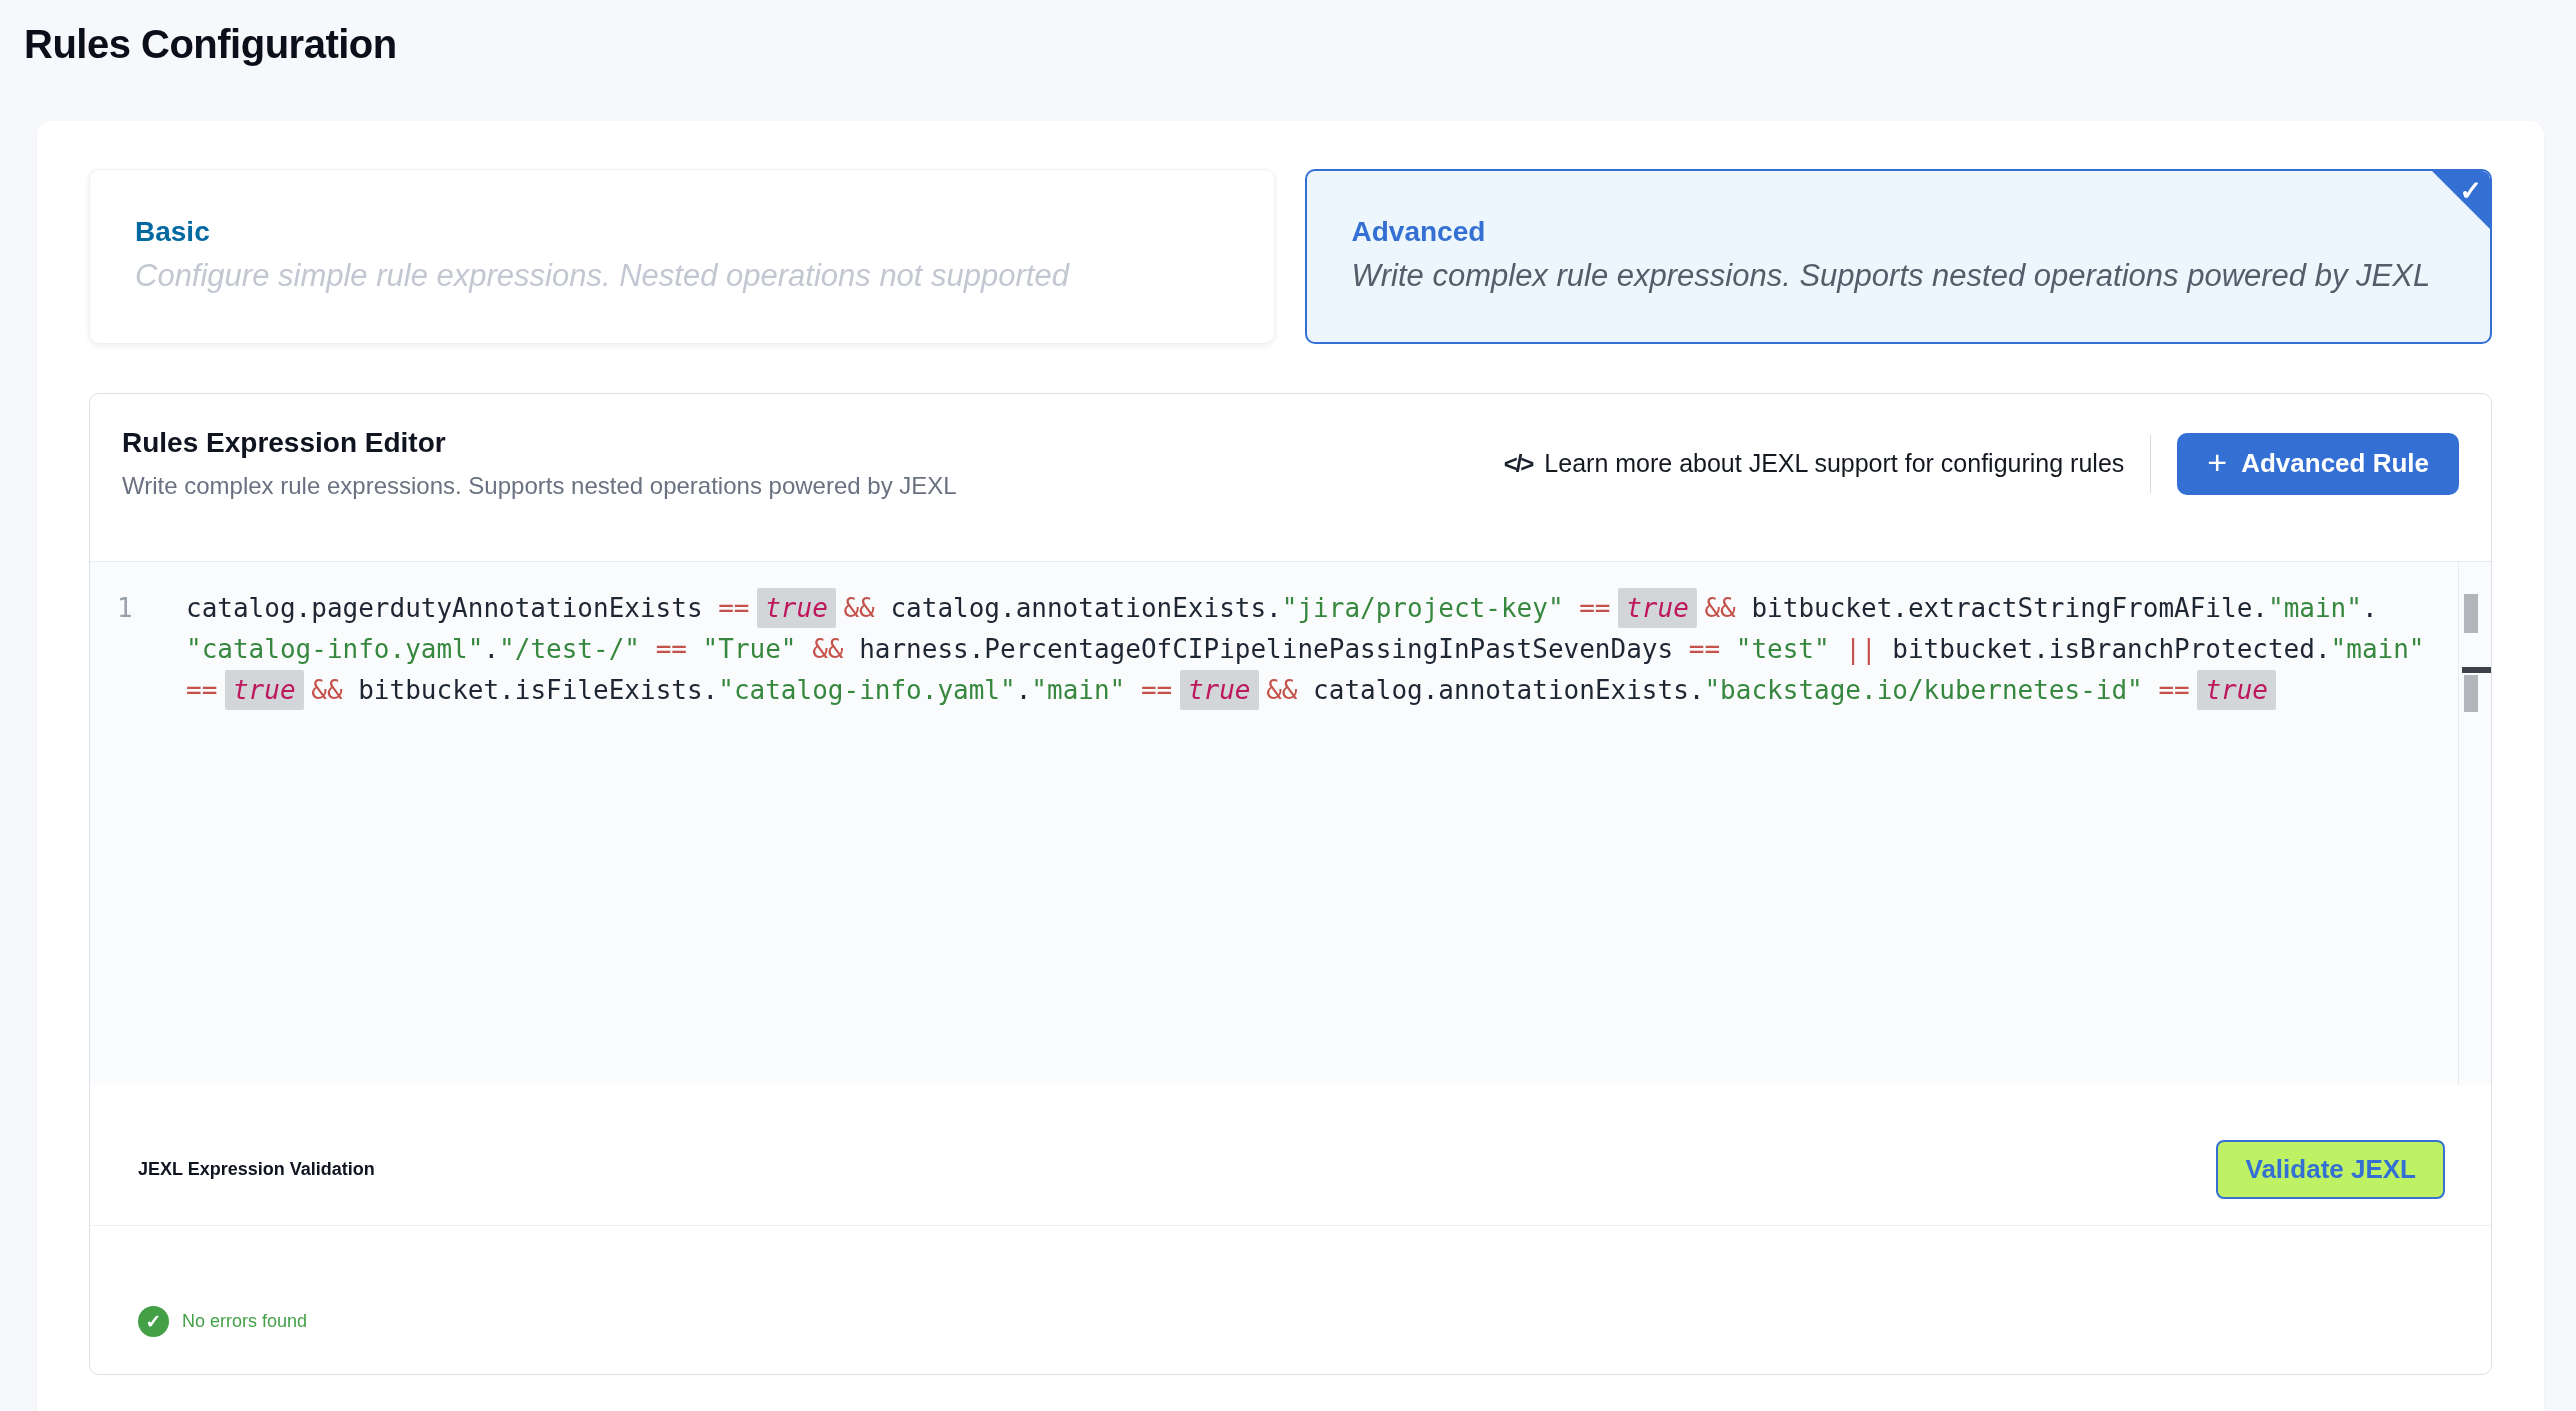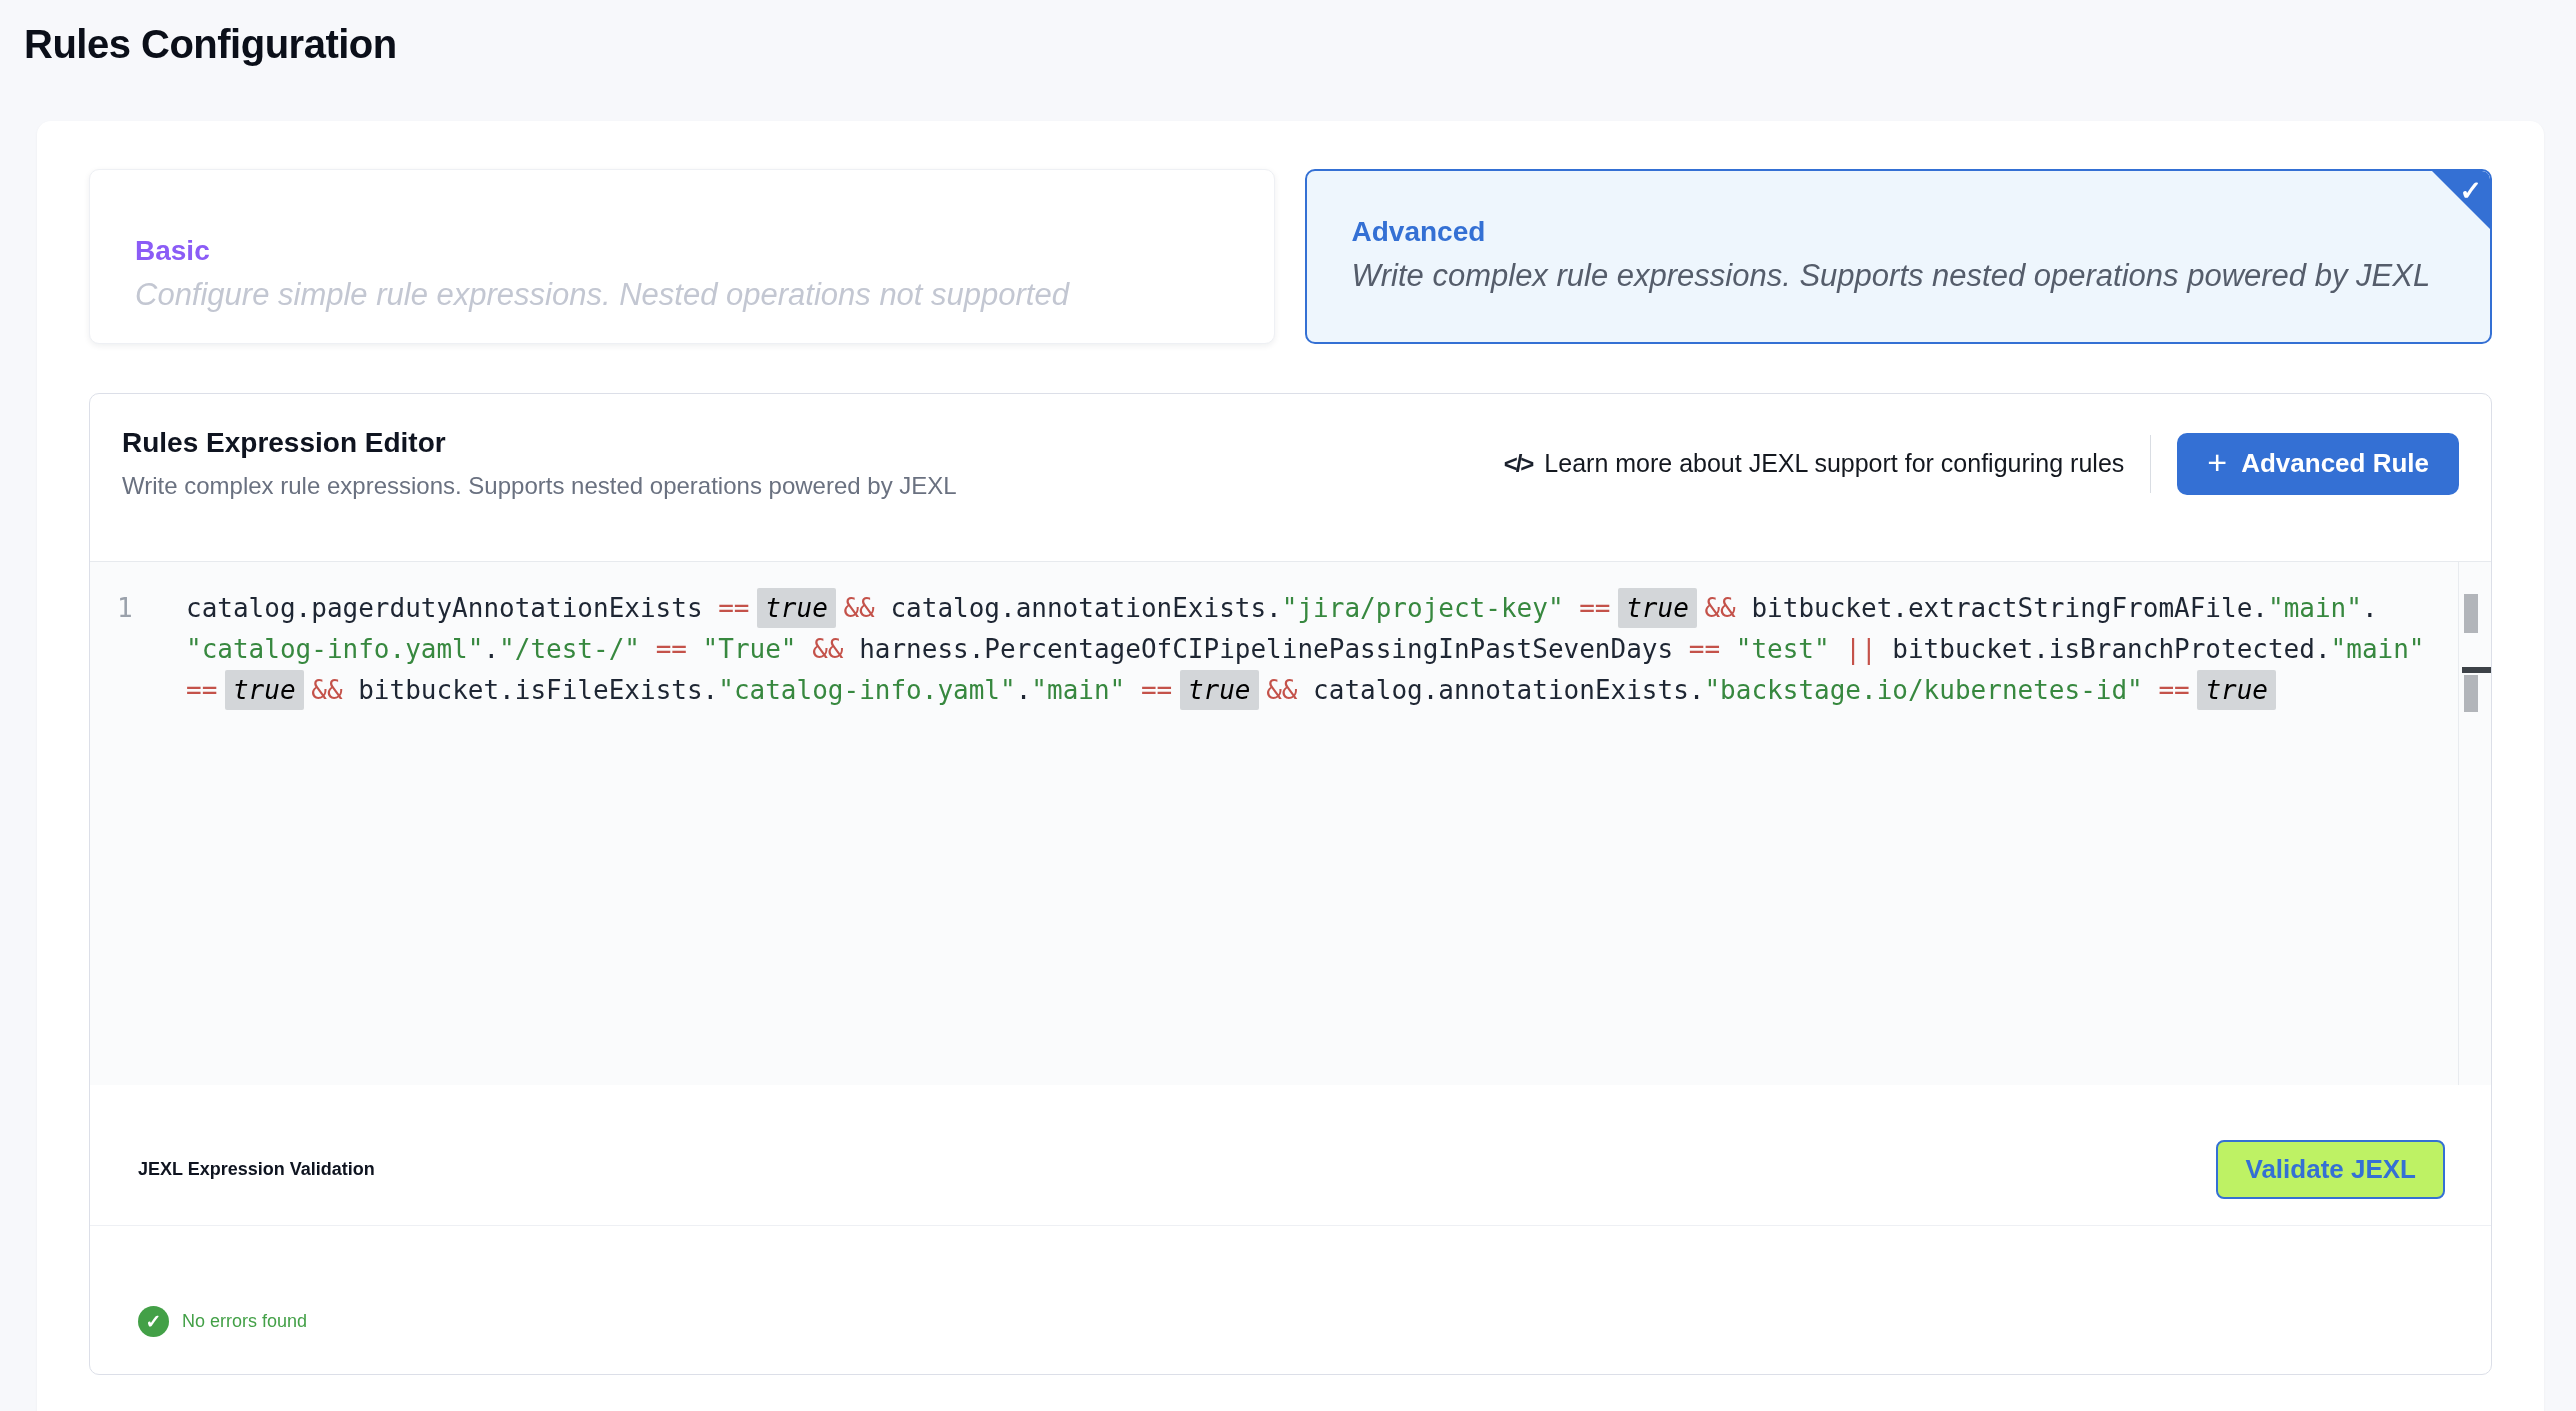--- a/index.html
+++ b/index.html
@@ -24,21 +24,21 @@
 
   
   .tabs-row { display:flex; gap:30px; }
   .mode-card {
     flex:1; height:175px; border-radius:10px; background:#ffffff;
     border:1px solid #eef0f4; box-shadow:0 2px 6px rgba(16,24,40,0.07);
     padding:46px 45px 0 45px; position:relative; cursor:pointer;
   }
   .mode-card .mode-title { font-size:28px; font-weight:700; }
   .mode-card .mode-desc { font-size:31px; margin-top:10px;font-style:italic; }
-  .mode-card.basic .mode-title { color:#8b5cf6;margin-top:19px; }
+  .mode-card.basic .mode-title { color:#0369a1; }
   .mode-card.basic .mode-desc { color:#c3c7d2; }
   .mode-card.advanced {
     background:#eef6fd; border:2px solid #3470d4; box-shadow:none; overflow:hidden;
     padding-top:45px;
   }
   .mode-card.advanced .mode-title { color:#3470d4; }
   .mode-card.advanced .mode-desc { color:#555d6b; }
   .corner-fold {
     position:absolute; top:0; right:0; width:0; height:0;
     border-top:58px solid #3470d4; border-left:58px solid transparent;
@@ -77,21 +77,21 @@
     position:relative; border-top:1px solid #e7eaee; background:#fafbfc;
     height:524px; overflow:hidden; display:flex;
     font-family:"DejaVu Sans Mono", monospace; font-size:26px; line-height:41px;
   }
   .gutter { width:96px; padding:26px 0 0 27px; color:#9aa1ab; }
   .code-content { flex:1; padding:26px 60px 0 0; white-space:pre; overflow:hidden; }
   .code-row { white-space:pre; color:#1e2633; }
   .tok-op { color:#c4524a; }
   .tok-str { color:#37883f; }
   .tok-bool {
-    color:#000000; font-style:italic;
+    color:#be185d; font-style:italic;
     background:#d3d6d9; padding:5px 8px; margin:0 -8px; border-radius:2px;
   }
   .scroll-track {
     position:absolute; top:0; right:0; width:33px; height:100%;
     background:#fafbfc; border-left:1px solid #e8ebef;
   }
   .scroll-thumb { position:absolute; left:5px; width:14px; background:#b2b5ba; }
   .thumb-1 { top:32px; height:39px; }
   .thumb-2 { top:113px; height:37px; }
   .scroll-marker { position:absolute; left:3px; width:29px; height:6px; background:#3d4248; top:105px; }

